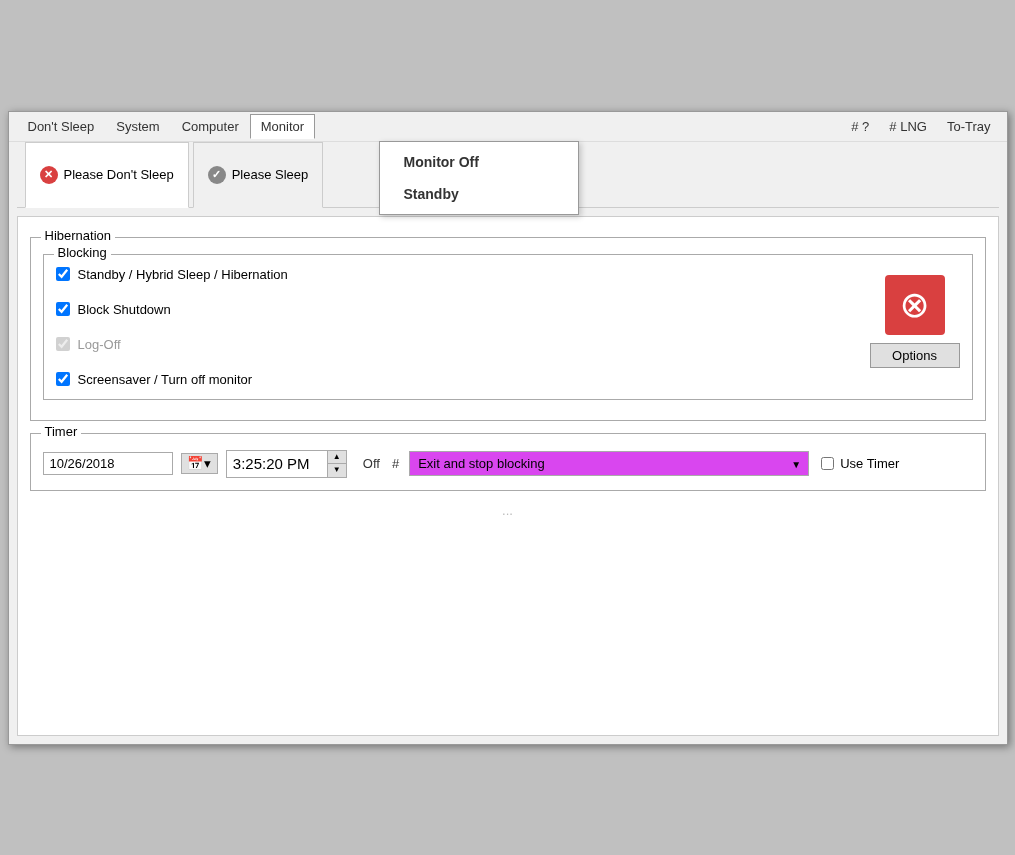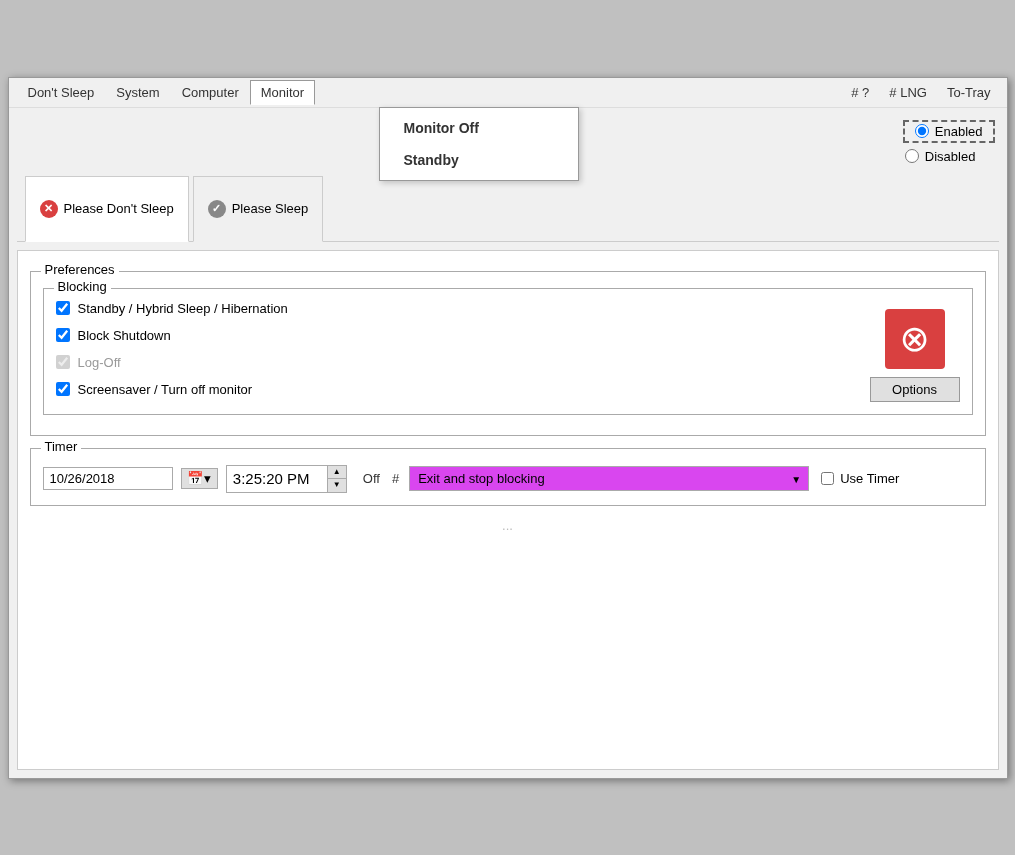--- a/index.html
+++ b/index.html
@@ -181,21 +181,21 @@
     }
     .group-content {
       margin-top: 12px;
       display: flex;
       gap: 8px;
     }
     .checkboxes-col {
       flex: 1;
       display: flex;
       flex-direction: column;
-      gap: 12px;
+      gap: 20px;
     }
     .checkbox-row {
       display: flex;
       align-items: center;
       gap: 8px;
       font-size: 13px;
     }
     .checkbox-row input[type="checkbox"] { width: 14px; height: 14px; }
     .icon-col {
       display: flex;
@@ -402,49 +402,36 @@
       <div class="menu-item-right"># LNG</div>
       <div class="menu-item-right">To-Tray</div>
     </div>
 
     <div class="dropdown-menu">
       <div class="dropdown-item">Monitor Off</div>
       <div class="dropdown-item">Standby</div>
     </div>
   </div>
 
-  <div class="top-section">
-    <div style="flex:1"></div>
-    <div class="right-radio-section">
-      <div class="enabled-dashed">
-        <input type="radio" name="status" checked="" style="">
-        <span>Enabled</span>
-      </div>
-      <div class="disabled-row">
-        <input type="radio" name="status" style="">
-        <span>Disabled</span>
-      </div>
-    </div>
-  </div>
 
   <div class="tabs-row">
     <div class="tab active">
       <div class="tab-icon-red"></div>
       <span>Please Don't Sleep</span>
     </div>
     <div class="tab">
       <div class="tab-icon-check"></div>
       <span>Please Sleep</span>
     </div>
   </div>
 
   <div class="content-panel">
 
     <div class="group-box">
-      <span class="group-box-title">Preferences</span>
+      <span class="group-box-title">Hibernation</span>
 
       <div class="group-box" style="margin-top:16px;">
         <span class="group-box-title">Blocking</span>
         <div class="group-content">
           <div class="checkboxes-col">
             <div class="checkbox-row">
               <input type="checkbox" checked="" style="">
               <span>Standby / Hybrid Sleep / Hibernation</span>
             </div>
             <div class="checkbox-row">

